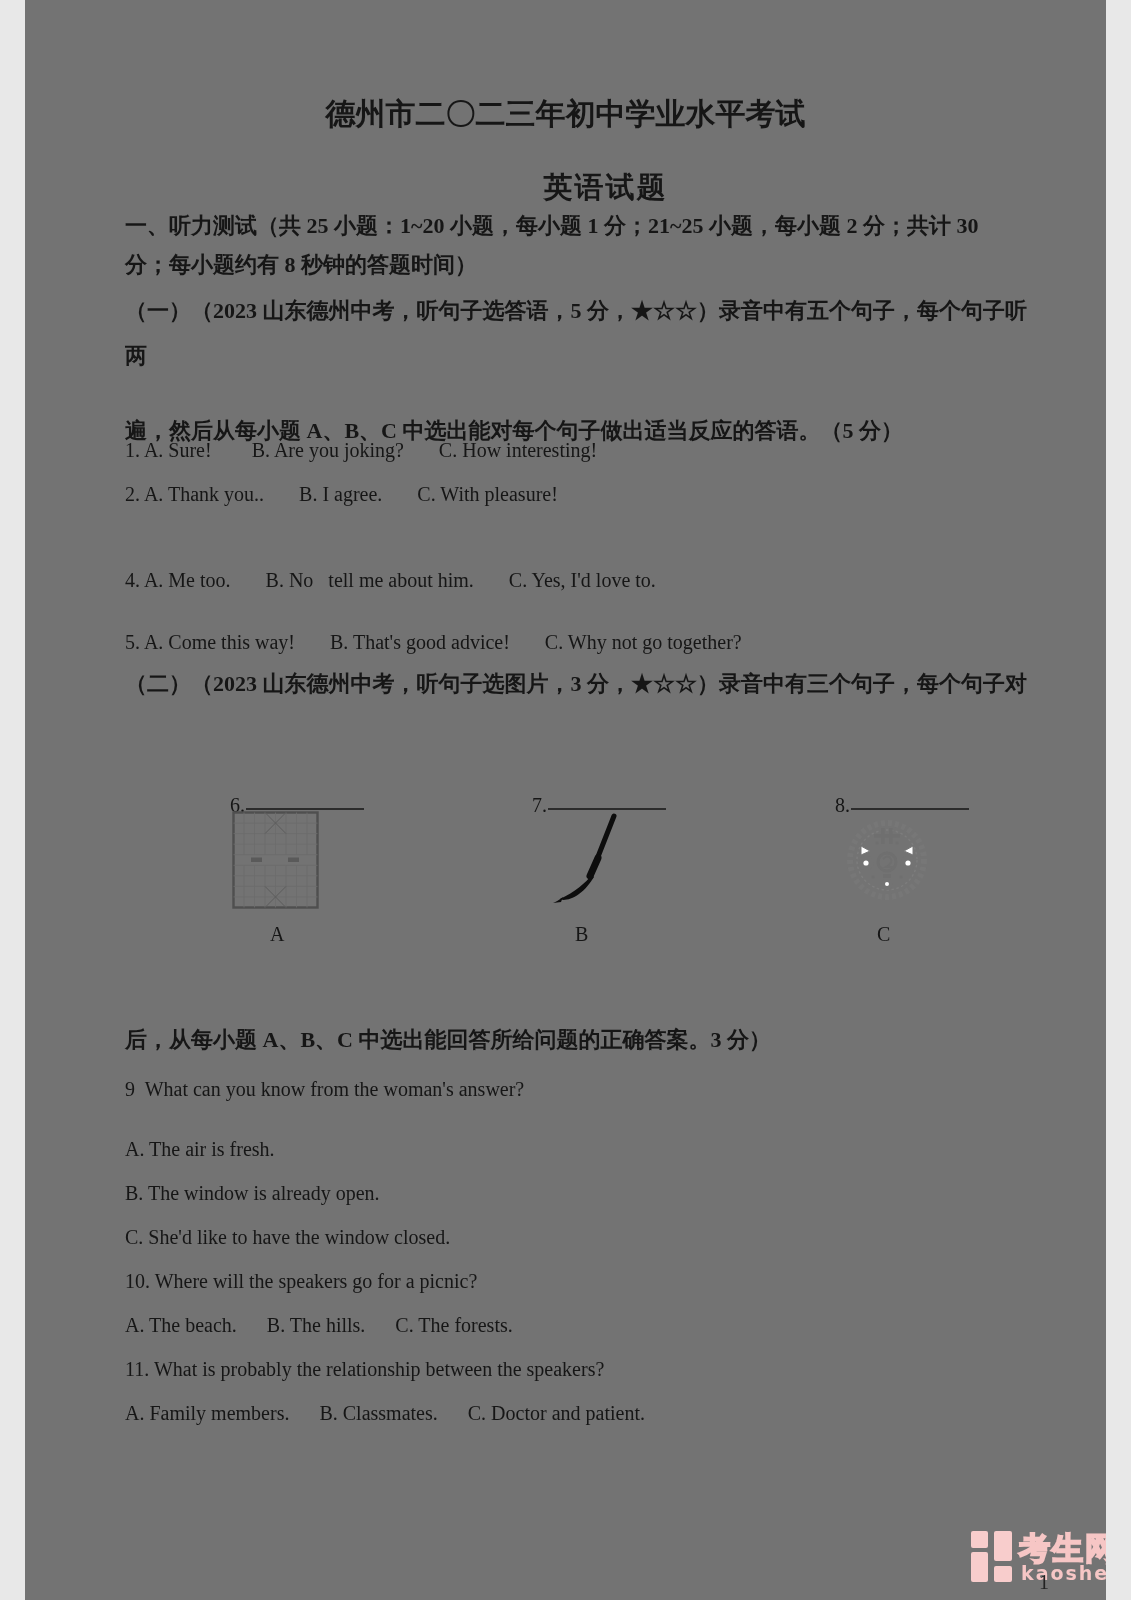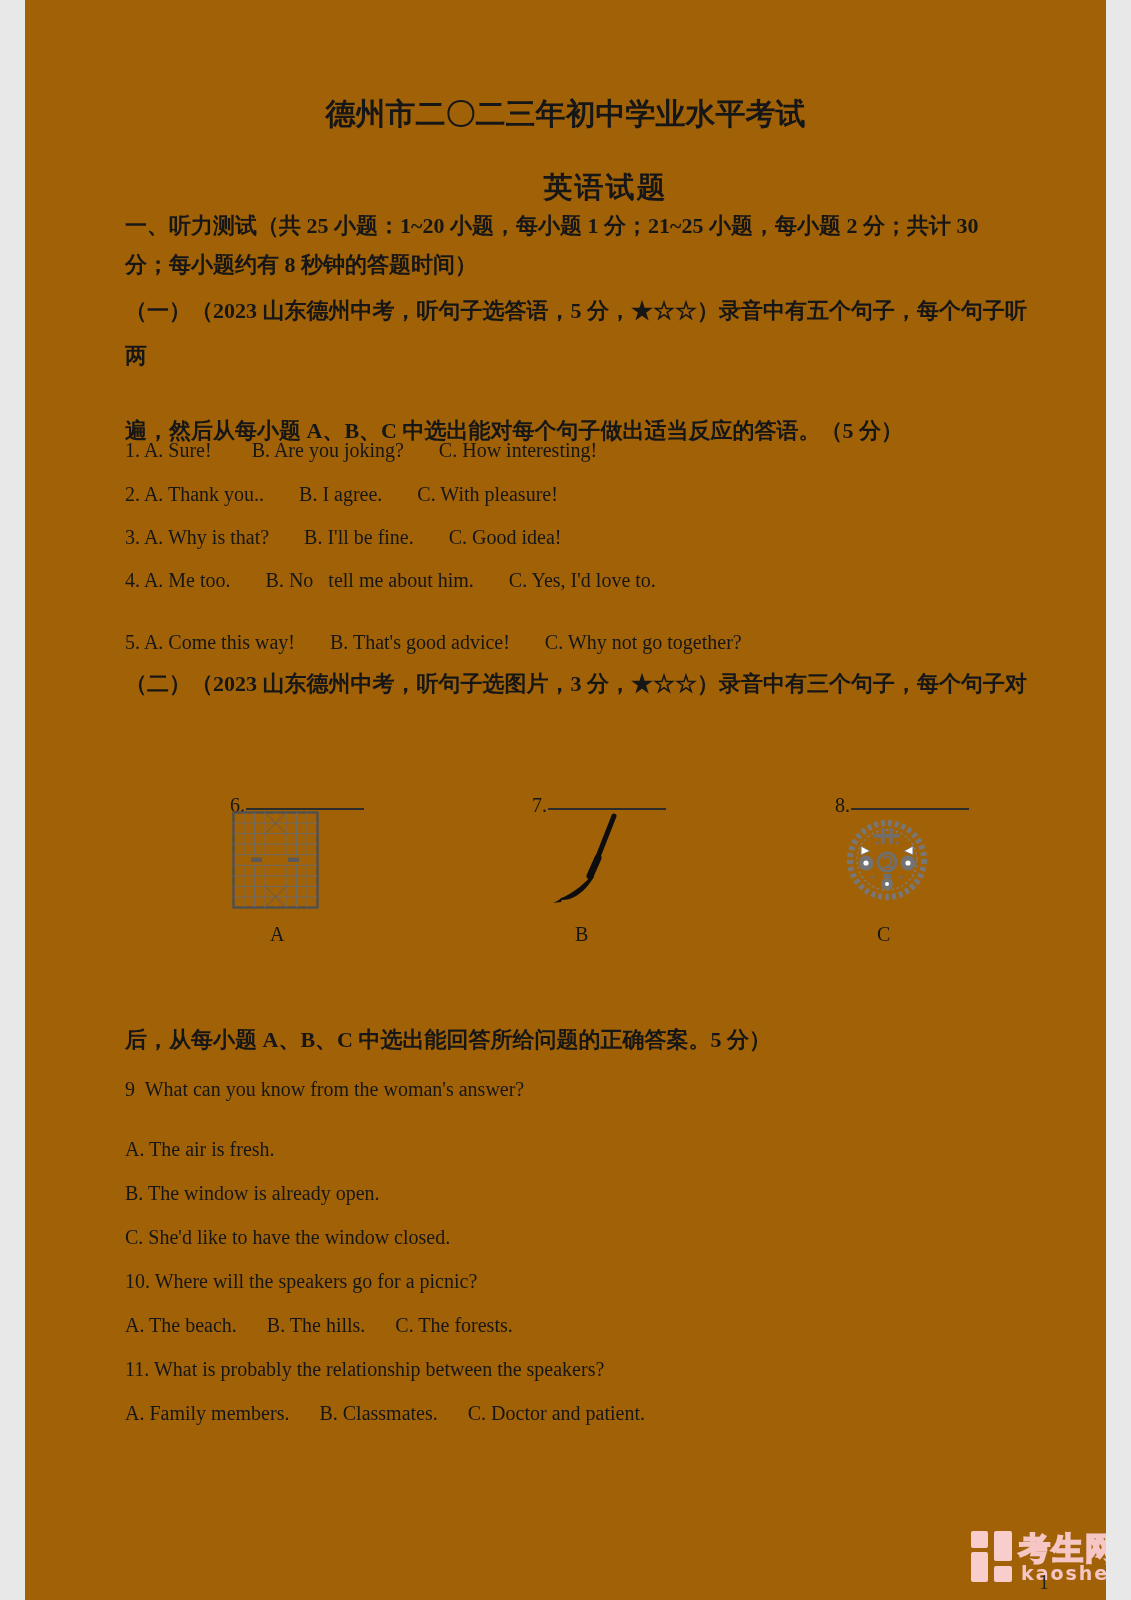--- a/index.html
+++ b/index.html
@@ -1,18 +1,18 @@
 <!DOCTYPE html>
 <html><head>
 <meta charset="utf-8">
 <style>
   html,body { margin:0; padding:0; background:#e8e8e8; }
   .page {
     position:relative; width:1081px; height:1600px; margin:0 auto;
-    background:#a16207; overflow:hidden;
+    background:#737373; overflow:hidden;
     font-family:"Liberation Serif","DejaVu Serif",serif; color:#161616;
   }
   .line { position:absolute; white-space:pre; }
   .cn   { font-weight:700; font-size:22px; line-height:30px; }
   .en   { font-size:20px;  line-height:26px; }
   .title-line    { left:0; width:100%; text-align:center; font-weight:700; font-size:30px; }
   .subtitle-line { left:0; width:100%; text-align:center; font-weight:700; font-size:29px; letter-spacing:2px; }
   .num-label { font-size:20px; }
   .blank {
     display:inline-block; width:118px; height:5px;
@@ -52,21 +52,20 @@
 
   <div class="line cn" style="left:100px; top:211px;">一、听力测试（共 25 小题：1~20 小题，每小题 1 分；21~25 小题，每小题 2 分；共计 30</div>
   <div class="line cn" style="left:100px; top:250px;">分；每小题约有 8 秒钟的答题时间）</div>
 
   <div class="line cn" style="left:100px; top:296px;">（一）（2023 山东德州中考，听句子选答语，5 分，★☆☆）录音中有五个句子，每个句子听</div>
   <div class="line cn" style="left:100px; top:341px;">两</div>
   <div class="line cn" style="left:100px; top:386px;margin-top:30px;">遍，然后从每小题 A、B、C 中选出能对每个句子做出适当反应的答语。（5 分）</div>
 
   <div class="line en" style="left:100px; top:437px;">1. A. Sure!        B. Are you joking?       C. How interesting!</div>
   <div class="line en" style="left:100px; top:481px;">2. A. Thank you..       B. I agree.       C. With pleasure!</div>
-  <div class="line en" style="left:100px; top:524px;">3. A. Why is that?       B. I'll be fine.       C. Good idea!</div>
   <div class="line en" style="left:100px; top:567px;">4. A. Me too.       B. No   tell me about him.       C. Yes, I'd love to.</div>
   <div class="line en" style="left:100px; top:629px;">5. A. Come this way!       B. That's good advice!       C. Why not go together?</div>
 
   <div class="line cn" style="left:100px; top:669px;">（二）（2023 山东德州中考，听句子选图片，3 分，★☆☆）录音中有三个句子，每个句子对</div>
 
   <div class="line en" style="left:185px; top:766px;">
     <span class="num-label">6.</span><span class="blank"></span>
   </div>
   <div class="line en" style="left:487px; top:766px;">
     <span class="num-label">7.</span><span class="blank"></span>
@@ -144,21 +143,21 @@
         <circle cx="53" cy="25" r="1.6" fill="#6f6f6f"></circle>
       <circle cx="29" cy="59" r="1.6" fill="#6f6f6f"></circle>
         <circle cx="57" cy="59" r="1.6" fill="#6f6f6f"></circle>
     </svg>
   </div>
 
   <div class="line abc" style="left:245px; top:923px;">A</div>
   <div class="line abc" style="left:550px; top:923px;">B</div>
   <div class="line abc" style="left:852px; top:923px;">C</div>
 
-  <div class="line cn" style="left:100px; top:1025px;">后，从每小题 A、B、C 中选出能回答所给问题的正确答案。5 分）</div>
+  <div class="line cn" style="left:100px; top:1025px;">后，从每小题 A、B、C 中选出能回答所给问题的正确答案。3 分）</div>
 
   <div class="line en" style="left:100px; top:1076px;">9  What can you know from the woman's answer?</div>
   <div class="line en" style="left:100px; top:1136px;">A. The air is fresh.</div>
   <div class="line en" style="left:100px; top:1180px;">B. The window is already open.</div>
   <div class="line en" style="left:100px; top:1224px;">C. She'd like to have the window closed.</div>
   <div class="line en" style="left:100px; top:1268px;">10. Where will the speakers go for a picnic?</div>
   <div class="line en" style="left:100px; top:1312px;">A. The beach.      B. The hills.      C. The forests.</div>
   <div class="line en" style="left:100px; top:1356px;">11. What is probably the relationship between the speakers?</div>
   <div class="line en" style="left:100px; top:1400px;">A. Family members.      B. Classmates.      C. Doctor and patient.</div>
 

